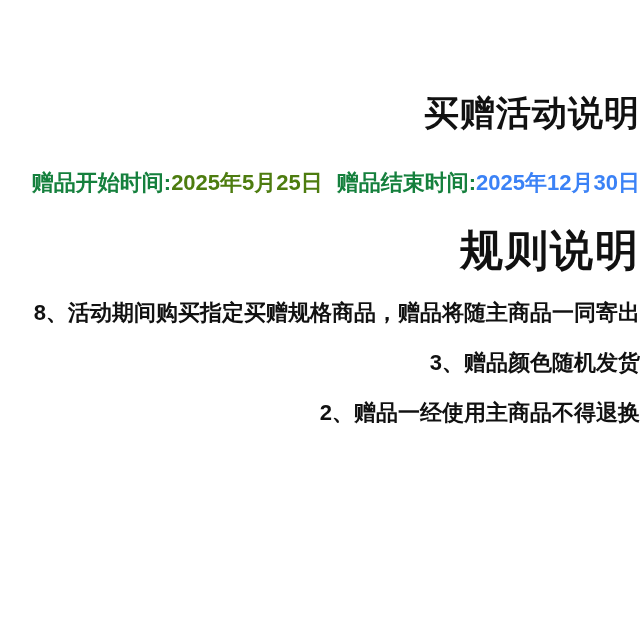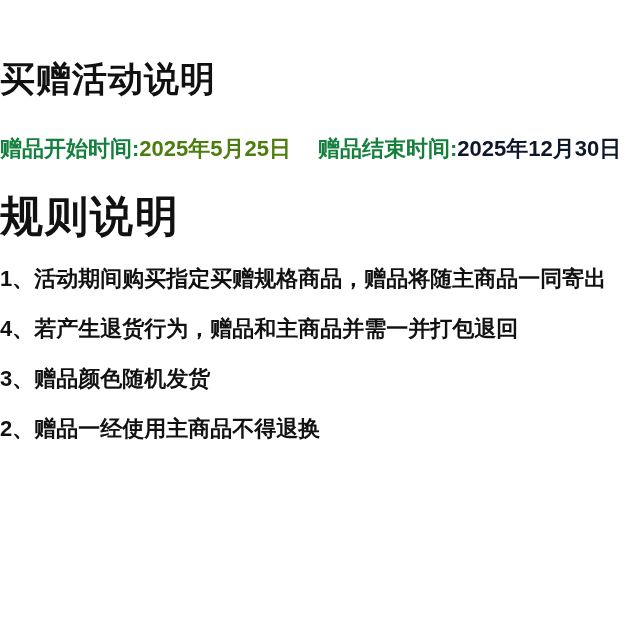--- a/index.html
+++ b/index.html
@@ -10,22 +10,22 @@
     width: 640px;
     height: 640px;
     background: #ffffff;
     font-family: "Liberation Sans", sans-serif;
     overflow: hidden;
   }
   .page {
     width: 640px;
     height: 516px;
     box-sizing: border-box;
-    padding-top: 58px;
-    text-align: left;
+    padding-top: 92px;
+    text-align: right;
     color: #111111;
     font-weight: 700;
   }
   .title {
     font-size: 35px;
     line-height: 42px;
     letter-spacing: 1px;
   }
   .date-line {
     margin-top: 36px;
@@ -33,21 +33,21 @@
     line-height: 26px;
     white-space: nowrap;
   }
   .date-line .label {
     color: #15803d;
   }
   .date-line .accent {
     color: #e32b20;
   }
   .date-line .end-label {
-    margin-left: 27px;
+    margin-left: 14px;
   }
   .rules-title {
     margin-top: 30px;
     font-size: 43px;
     line-height: 48px;
     letter-spacing: 2px;
   }
   .rules {
     margin-top: 26px;
   }
@@ -59,25 +59,24 @@
   }
 </style>
 </head>
 <body style="background: rgb(255, 255, 255);">
 
 <div class="page" style="color: rgb(17, 17, 17);">
 
   <div class="title">买赠活动说明</div>
 
   <div class="date-line">
-    <span class="label">赠品开始时间:</span><span class="accent" style="color: #4d7c0f;">2025年5月25日</span><span class="label end-label">赠品结束时间:</span><span class="accent" style="color: #0f172a;">2025年12月30日</span>
+    <span class="label">赠品开始时间:</span><span class="accent" style="color: #4d7c0f;">2025年5月25日</span><span class="label end-label">赠品结束时间:</span><span class="accent" style="color: #3b82f6;">2025年12月30日</span>
   </div>
 
   <div class="rules-title">规则说明</div>
 
   <div class="rules">
-    <div class="rule">1、活动期间购买指定买赠规格商品，赠品将随主商品一同寄出</div>
-    <div class="rule">4、若产生退货行为，赠品和主商品并需一并打包退回</div>
+    <div class="rule">8、活动期间购买指定买赠规格商品，赠品将随主商品一同寄出</div>
     <div class="rule">3、赠品颜色随机发货</div>
     <div class="rule">2、赠品一经使用主商品不得退换</div>
   </div>
 
 </div>
 
 </body></html>

